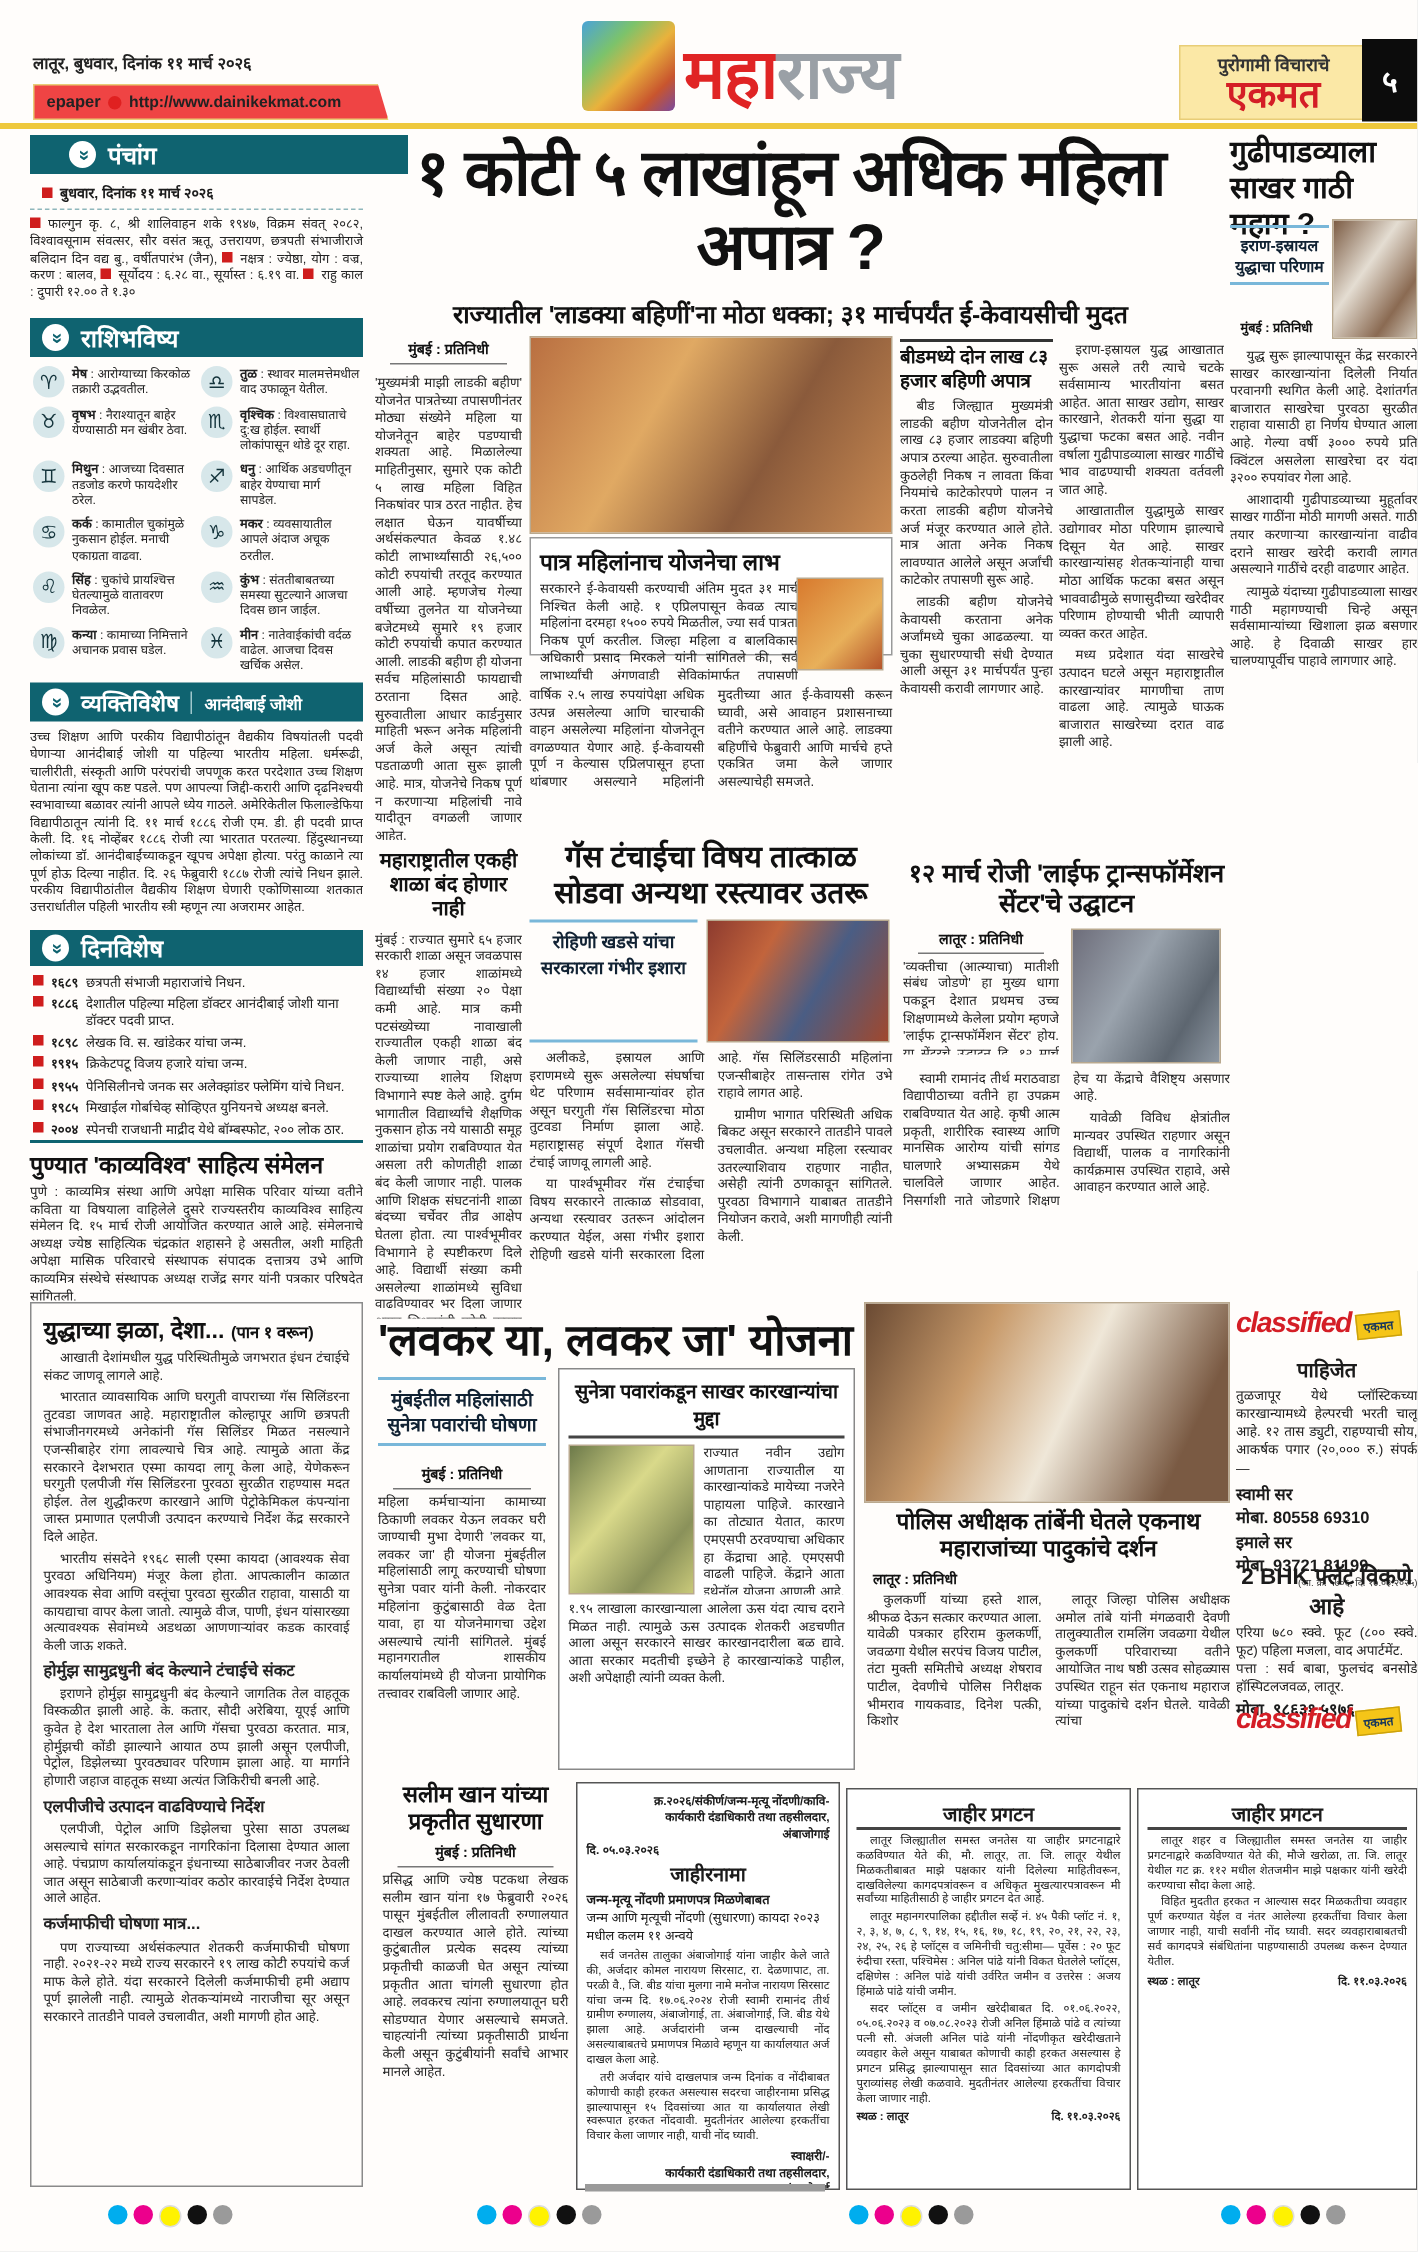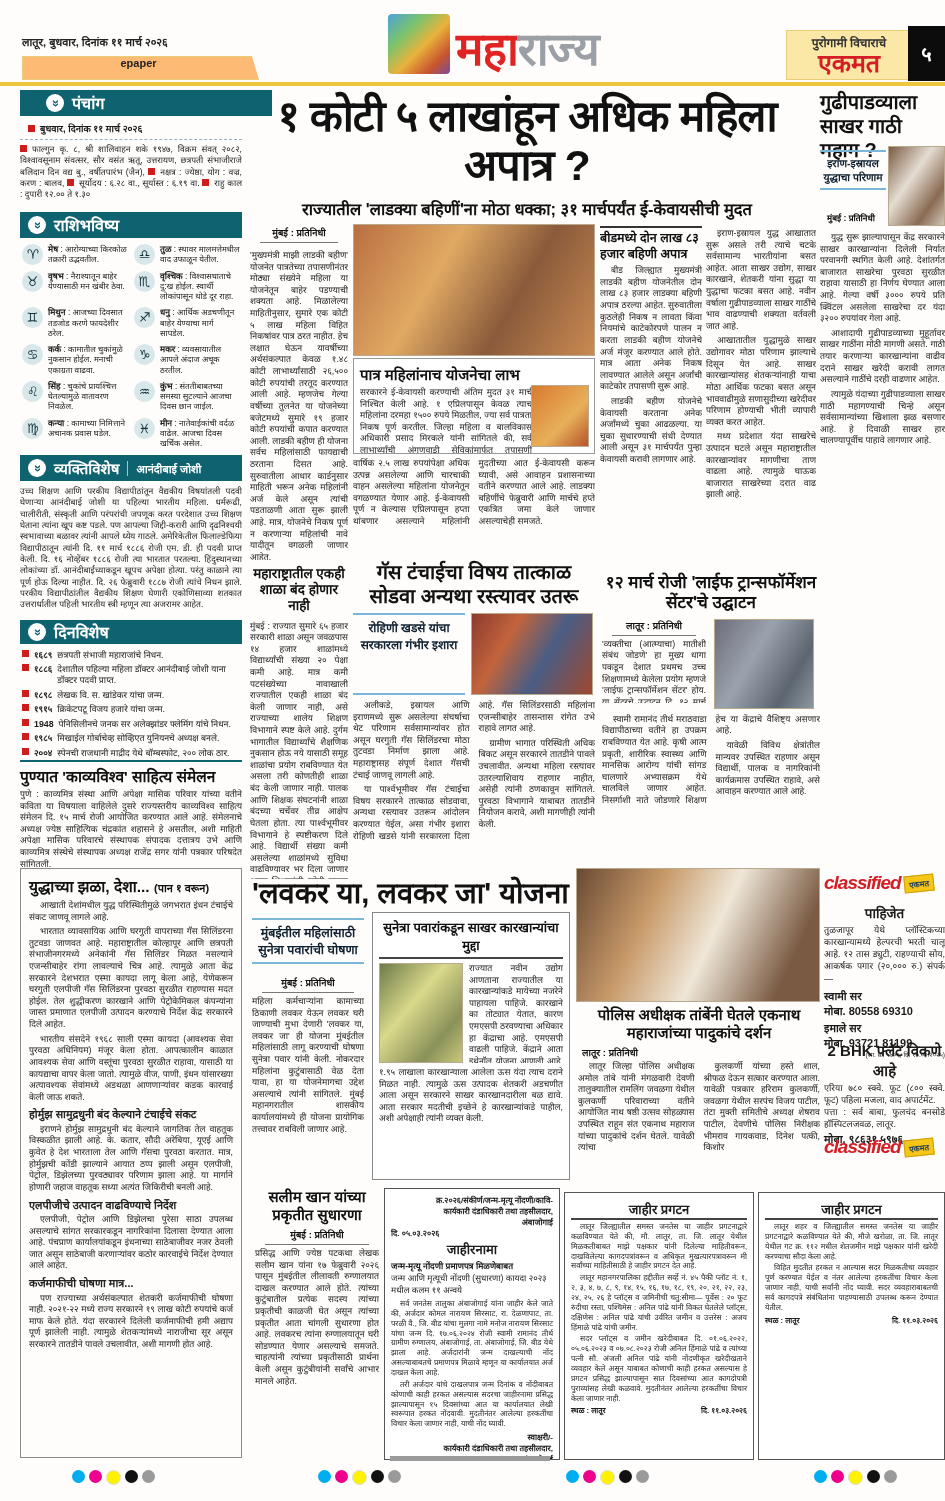--- a/index.html
+++ b/index.html
@@ -4,22 +4,22 @@
 <style>
   html,body{margin:0;padding:0;background:#e8e8e8;}
   .page{position:relative;width:945px;height:1501px;background:#fffdfb;margin:0 auto;
         font-family:"Liberation Sans","DejaVu Sans",sans-serif;color:#1b1b1b;overflow:hidden;}
   .abs{position:absolute;}
   .jt{ text-align:justify;font-size:8.8px;line-height:1.32;color:#242424;}
   .jt p{margin:0 0 3px 0;text-indent:11px;}
   .ohide{overflow:hidden;}
   
   .dateline{font-size:11px;font-weight:bold;color:#222;}
-  .epill{background:#fdba74;border:1px solid #e8cd77;height:22px;display:flex;align-items:center;
-         gap:5px;padding:0 12px 0 8px;clip-path:polygon(0 0,97% 0,100% 100%,0 100%);flex-direction:column;}
+  .epill{background:#ef4444;border:1px solid #e8cd77;height:22px;display:flex;align-items:center;
+         gap:5px;padding:0 12px 0 8px;clip-path:polygon(0 0,97% 0,100% 100%,0 100%);}
   .epill .lbl{font-size:11px;font-weight:bold;color:#222;}
   .linkdot{width:9px;height:9px;border-radius:50%;background:#e02020;display:inline-block;}
   .epill a{font-size:10.5px;color:#222;text-decoration:none;font-weight:bold;}
   .mast-art{width:62px;height:60px;border-radius:4px;
       background:linear-gradient(135deg,#4aa3d8 0%,#7cc36b 30%,#e9b23c 55%,#c8552e 80%,#7a4a9e 100%);}
   .mast{font-size:46px;font-weight:800;letter-spacing:-1px;line-height:1;}
   .mast .red{color:#e02424;}
   .mast .gray{color:#9aa0a6;}
   .tagbox{background:#fbe8a6;border:1px solid #e8cd77;text-align:center;padding:3px 6px;}
   .tagbox .t1{font-size:12px;font-weight:bold;color:#333;}
@@ -225,21 +225,21 @@
         <span class="yr">१८९८</span>
         <span>लेखक वि. स. खांडेकर यांचा जन्म.</span>
       </div>
     <div class="dinrow">
         <span class="redsq"></span>
         <span class="yr">१९१५</span>
         <span>क्रिकेटपटू विजय हजारे यांचा जन्म.</span>
       </div>
     <div class="dinrow">
         <span class="redsq"></span>
-        <span class="yr">1948</span>
+        <span class="yr">१९५५</span>
         <span>पेनिसिलीनचे जनक सर अलेक्झांडर फ्लेमिंग यांचे निधन.</span>
       </div>
     <div class="dinrow">
         <span class="redsq"></span>
         <span class="yr">१९८५</span>
         <span>मिखाईल गोर्बाचेव्ह सोव्हिएत युनियनचे अध्यक्ष बनले.</span>
       </div>
     <div class="dinrow">
         <span class="redsq"></span>
         <span class="yr">२००४</span>
@@ -273,21 +273,21 @@
   <div class="abs h-sub" style="left:248px;top:197px;width:558px;">राज्यातील 'लाडक्या बहिणीं'ना मोठा धक्का; ३१ मार्चपर्यंत ई-केवायसीची मुदत</div>
 
   <div class="abs" style="left:250px;top:226px;width:98px;">
     <div class="byline">मुंबई : प्रतिनिधी</div>
     <div class="byrule"></div>
   </div>
   <div class="abs jt ohide" style="left:250px;top:250px;width:98px;height:310px;">'मुख्यमंत्री माझी लाडकी बहीण' योजनेत पात्रतेच्या तपासणीनंतर मोठ्या संख्येने महिला या योजनेतून बाहेर पडण्याची शक्यता आहे. मिळालेल्या माहितीनुसार, सुमारे एक कोटी ५ लाख महिला विहित निकषांवर पात्र ठरत नाहीत. हेच लक्षात घेऊन यावर्षीच्या अर्थसंकल्पात केवळ १.४८ कोटी लाभार्थ्यांसाठी २६,५०० कोटी रुपयांची तरतूद करण्यात आली आहे. म्हणजेच गेल्या वर्षीच्या तुलनेत या योजनेच्या बजेटमध्ये सुमारे १९ हजार कोटी रुपयांची कपात करण्यात आली. लाडकी बहीण ही योजना सर्वच महिलांसाठी फायद्याची ठरताना दिसत आहे. सुरुवातीला आधार कार्डनुसार माहिती भरून अनेक महिलांनी अर्ज केले असून त्यांची पडताळणी आता सुरू झाली आहे. मात्र, योजनेचे निकष पूर्ण न करणाऱ्या महिलांची नावे यादीतून वगळली जाणार आहेत.</div>
 
   <div class="abs photo" style="left:353px;top:224px;width:242px;height:132px;"></div>
 
-  <div class="abs capbox" style="left:353px;top:358px;width:242px;height:96px;">
+  <div class="abs capbox" style="left:353px;top:358px;width:242px;height:79px;">
     <div class="capttl">पात्र महिलांनाच योजनेचा लाभ</div>
     <div class="jt ohide" style="width:172px;height:66px;">सरकारने ई-केवायसी करण्याची अंतिम मुदत ३१ मार्च निश्चित केली आहे. १ एप्रिलपासून केवळ त्याच महिलांना दरमहा १५०० रुपये मिळतील, ज्या सर्व पात्रता निकष पूर्ण करतील. जिल्हा महिला व बालविकास अधिकारी प्रसाद मिरकले यांनी सांगितले की, सर्व लाभार्थ्यांची अंगणवाडी सेविकांमार्फत तपासणी करण्यात आली असून, पात्र महिलांनाच पुढे योजनेचा लाभ दिला जाईल.</div>
     <div class="photo abs" style="right:5px;top:26px;width:58px;height:62px;background:linear-gradient(135deg,#d87a2e,#e8b05a 60%,#b5542a);"></div>
   </div>
   <div class="abs jt cols2 ohide" style="left:353px;top:458px;width:242px;height:102px;">वार्षिक २.५ लाख रुपयांपेक्षा अधिक उत्पन्न असलेल्या आणि चारचाकी वाहन असलेल्या महिलांना योजनेतून वगळण्यात येणार आहे. ई-केवायसी पूर्ण न केल्यास एप्रिलपासून हप्ता थांबणार असल्याने महिलांनी मुदतीच्या आत ई-केवायसी करून घ्यावी, असे आवाहन प्रशासनाच्या वतीने करण्यात आले आहे. लाडक्या बहिणींचे फेब्रुवारी आणि मार्चचे हप्ते एकत्रित जमा केले जाणार असल्याचेही समजते.</div>
 
   <div class="abs ohide" style="left:600px;top:226px;width:102px;height:334px;border-top:2px solid #333;padding-top:3px;">
     <div style="font-size:12.5px;font-weight:800;line-height:1.25;color:#111;">बीडमध्ये दोन लाख ८३ हजार बहिणी अपात्र</div>
     <div class="jt" style="margin-top:3px;">
       <p>बीड जिल्ह्यात मुख्यमंत्री लाडकी बहीण योजनेतील दोन लाख ८३ हजार लाडक्या बहिणी अपात्र ठरल्या आहेत. सुरुवातीला कुठलेही निकष न लावता किंवा नियमांचे काटेकोरपणे पालन न करता लाडकी बहीण योजनेचे अर्ज मंजूर करण्यात आले होते. मात्र आता अनेक निकष लावण्यात आलेले असून अर्जांची काटेकोर तपासणी सुरू आहे.</p>
@@ -369,22 +369,22 @@
     </div>
     <div class="jt" style="margin-top:4px;">१.९५ लाखाला कारखान्याला आलेला ऊस यंदा त्याच दराने मिळत नाही. त्यामुळे ऊस उत्पादक शेतकरी अडचणीत आला असून सरकारने साखर कारखानदारीला बळ द्यावे. आता सरकार मदतीची इच्छेने हे कारखान्यांकडे पाहील, अशी अपेक्षाही त्यांनी व्यक्त केली.</div>
   </div>
 
   <div class="abs photo" style="left:576px;top:868px;width:244px;height:134px;background:linear-gradient(115deg,#6a4a33 0%,#c89a6a 30%,#efe7d8 55%,#7a5a43 85%);"></div>
 
   <div class="abs" style="left:578px;top:1006px;width:242px;">
     <div class="h2" style="font-size:15px;">पोलिस अधीक्षक तांबेंनी घेतले एकनाथ महाराजांच्या पादुकांचे दर्शन</div>
     <div class="byline" style="text-align:left;margin:4px 0 2px 4px;">लातूर : प्रतिनिधी</div>
     <div class="jt cols2 ohide" style="height:118px;">
+      <p>कुलकर्णी यांच्या हस्ते शाल, श्रीफळ देऊन सत्कार करण्यात आला. यावेळी पत्रकार हरिराम कुलकर्णी, जवळगा येथील सरपंच विजय पाटील, तंटा मुक्ती समितीचे अध्यक्ष शेषराव पाटील, देवणीचे पोलिस निरीक्षक भीमराव गायकवाड, दिनेश पत्की, किशोर</p>
       <p>लातूर जिल्हा पोलिस अधीक्षक अमोल तांबे यांनी मंगळवारी देवणी तालुक्यातील रामलिंग जवळगा येथील कुलकर्णी परिवाराच्या वतीने आयोजित नाथ षष्ठी उत्सव सोहळ्यास उपस्थित राहून संत एकनाथ महाराज यांच्या पादुकांचे दर्शन घेतले. यावेळी त्यांचा</p>
-      <p>कुलकर्णी यांच्या हस्ते शाल, श्रीफळ देऊन सत्कार करण्यात आला. यावेळी पत्रकार हरिराम कुलकर्णी, जवळगा येथील सरपंच विजय पाटील, तंटा मुक्ती समितीचे अध्यक्ष शेषराव पाटील, देवणीचे पोलिस निरीक्षक भीमराव गायकवाड, दिनेश पत्की, किशोर</p>
     </div>
   </div>
 
   <div class="abs clogo" style="left:824px;top:872px;">
     <span class="cword">classified</span>
     <span class="ctag">एकमत</span>
   </div>
   <div class="abs" style="left:824px;top:902px;width:121px;">
     <div class="adttl">पाहिजेत</div>
     <div class="adtxt">तुळजापूर येथे प्लॉस्टिकच्या कारखान्यामध्ये हेल्परची भरती चालू आहे. १२ तास ड्युटी, राहण्याची सोय, आकर्षक पगार (२०,००० रु.) संपर्क—</div>

